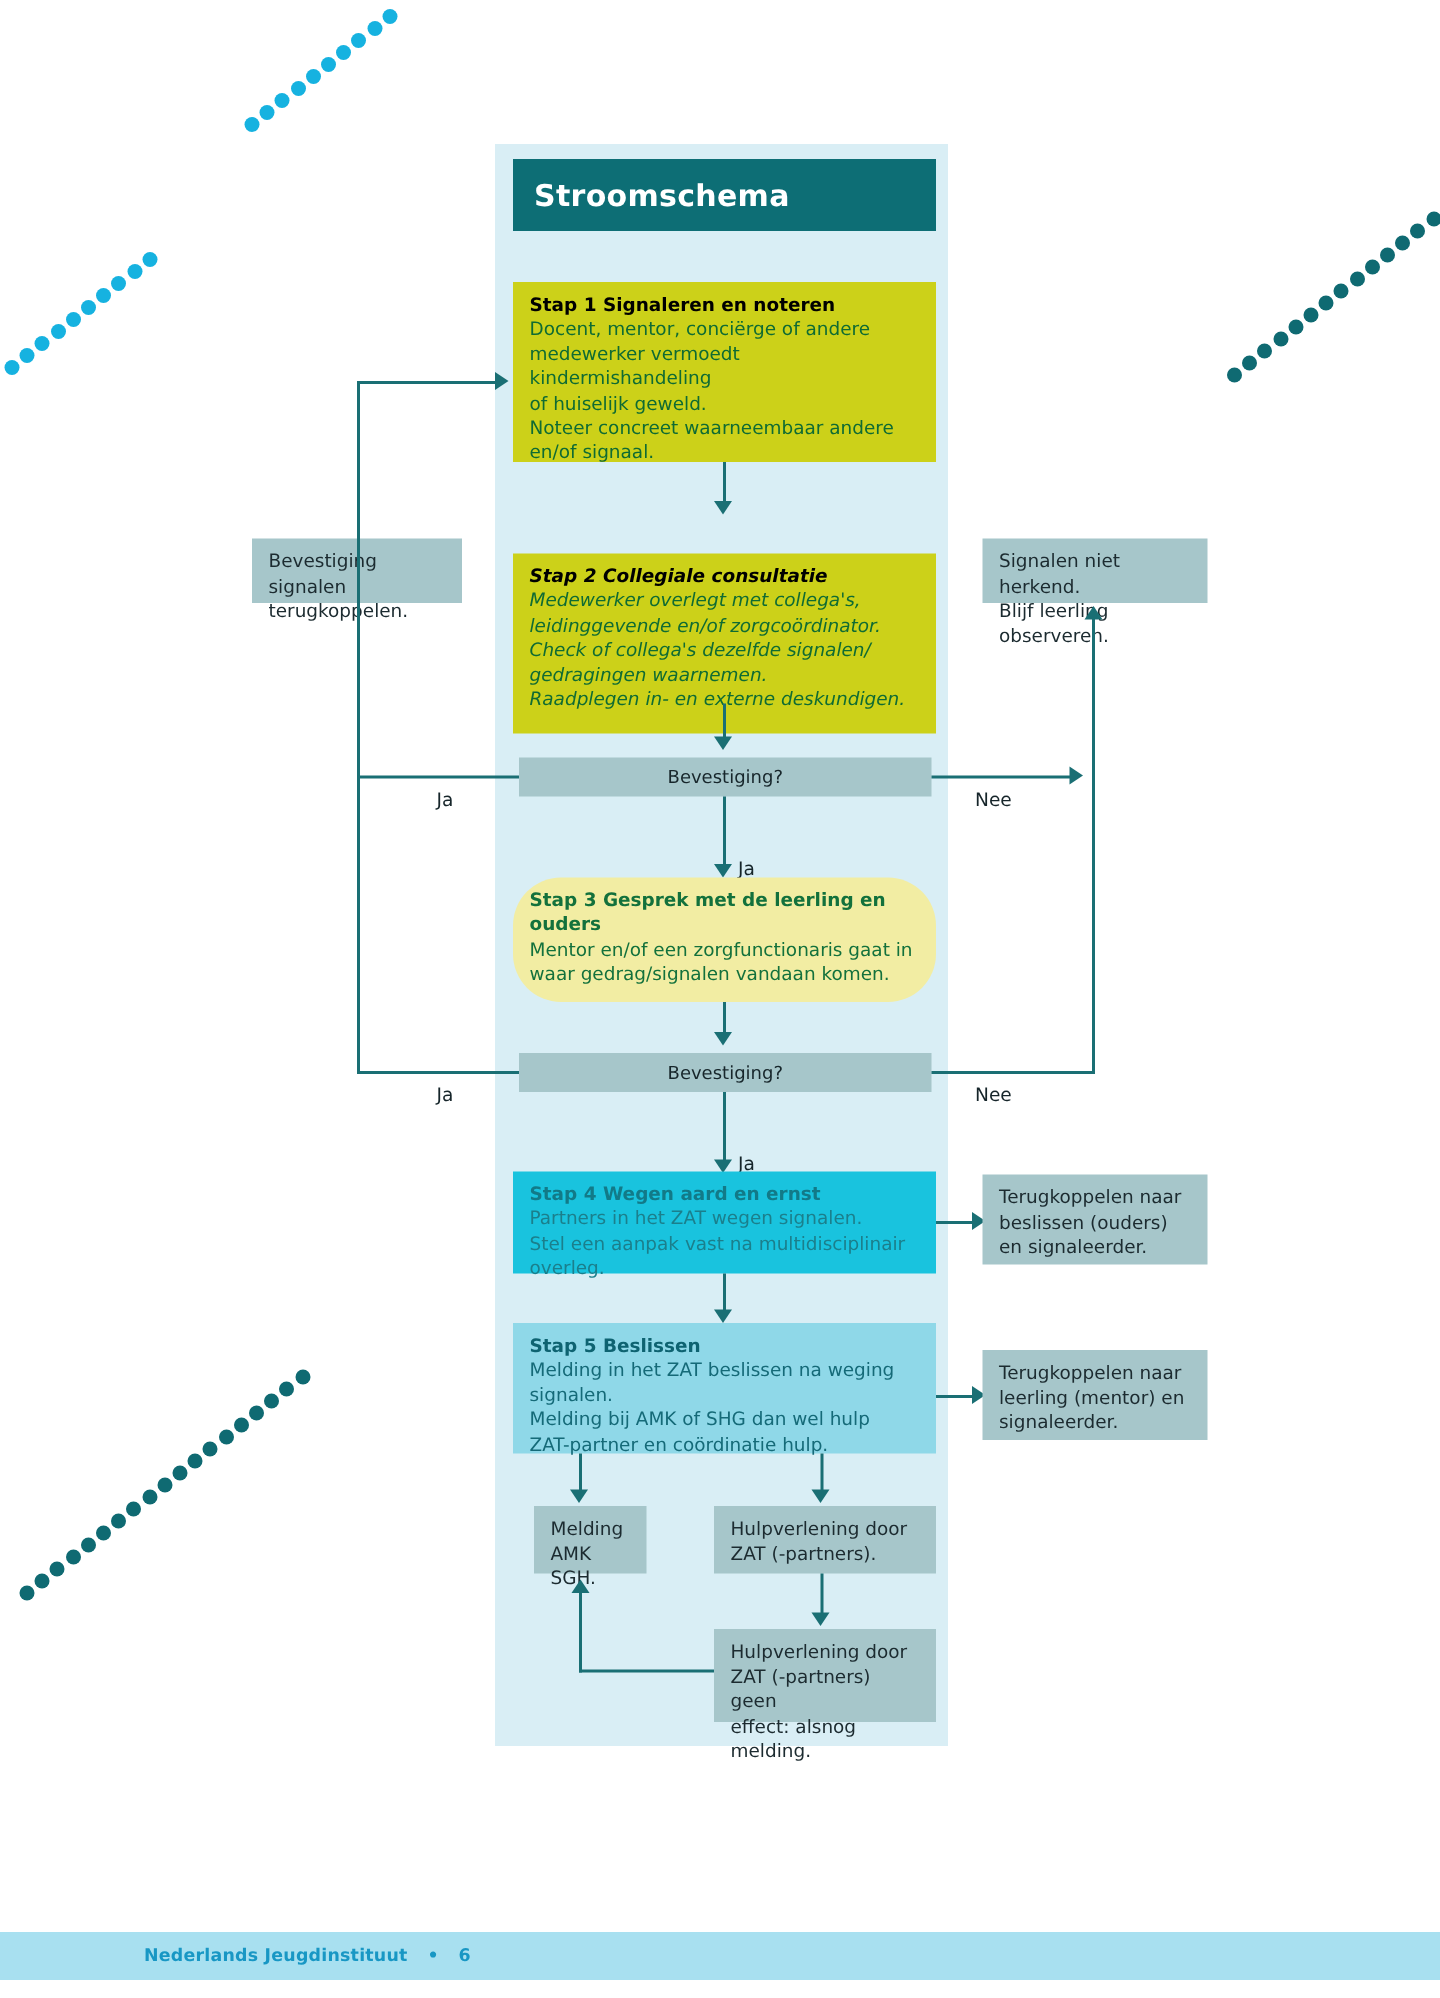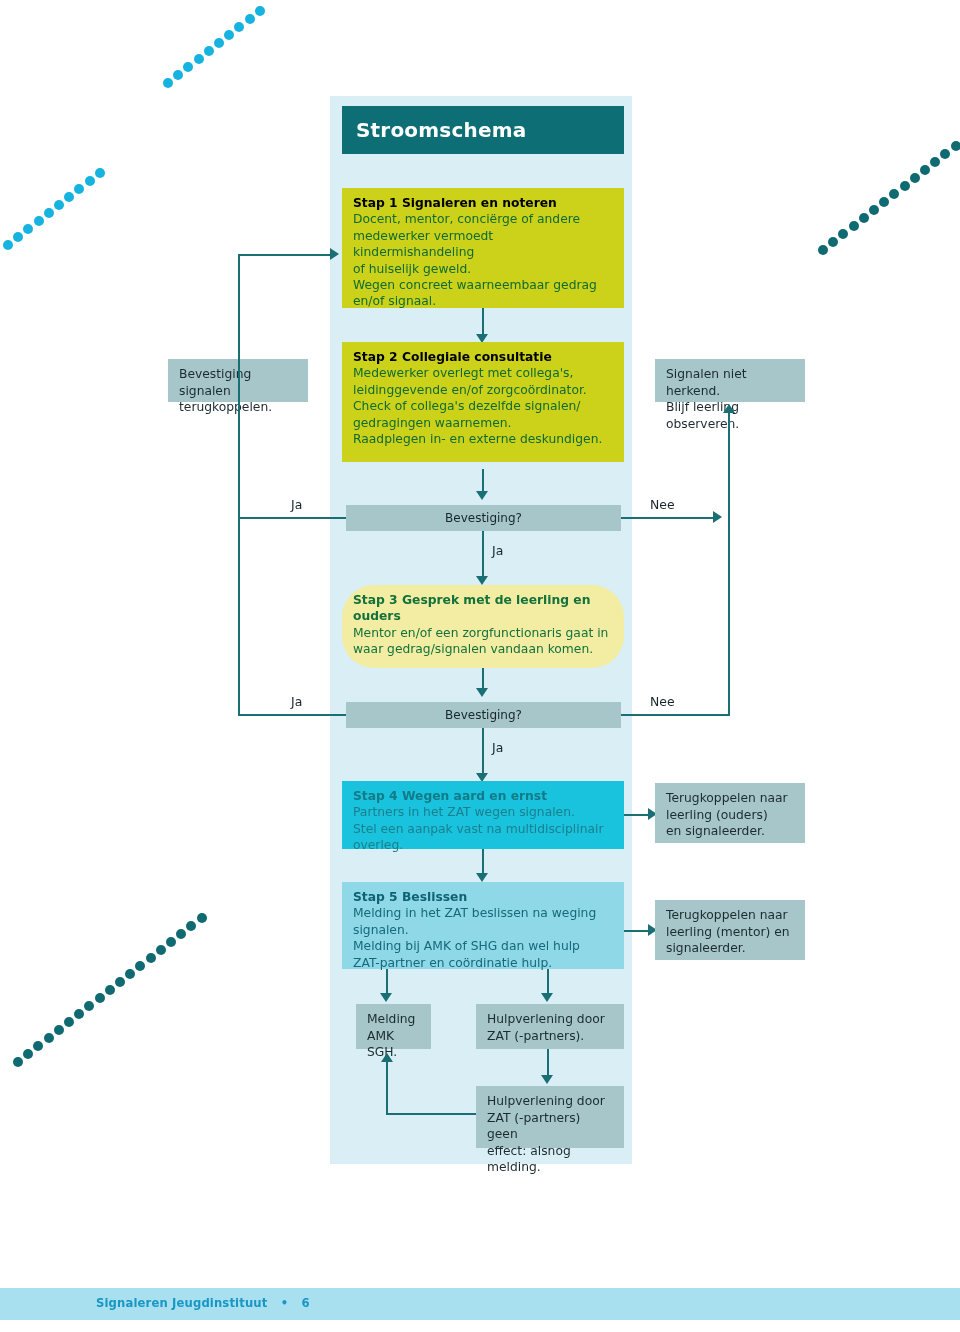--- a/index.html
+++ b/index.html
@@ -53,21 +53,21 @@
 
   
   .ln-v,.ln-h{position:absolute;background:#1a6f74;}
   .ln-v{width:2px;}
   .ln-h{height:2px;}
   .arw{position:absolute;width:0;height:0;}
   .arw.down{border-left:6px solid transparent;border-right:6px solid transparent;border-top:9px solid #1a6f74;}
   .arw.up{border-left:6px solid transparent;border-right:6px solid transparent;border-bottom:9px solid #1a6f74;}
   .arw.right{border-top:6px solid transparent;border-bottom:6px solid transparent;border-left:9px solid #1a6f74;}
 
-  .edge-label{position:absolute;font-size:12.4px;color:#16252a;}
+  .edge-label{position:absolute;font-size:12.4px;color:#16252a;margin-top:28px;}
 
   
   #footerbar{
     position:absolute;left:0;top:1288px;width:960px;height:32px;
     background:#a8e0f0;
   }
   #footerbar .ftext{
     position:absolute;left:96px;top:8px;
     font-size:11.6px;font-weight:bold;color:#1897c4;letter-spacing:.15px;
   }
@@ -144,33 +144,33 @@
 
   <div id="header">
     <span class="title">Stroomschema</span>
   </div>
 
   <div class="node olive" style="left:342px;top:188px;width:282px;height:120px;">
     <span class="hd">Stap 1 Signaleren en noteren</span>
     <span class="ln">Docent, mentor, conciërge of andere</span>
     <span class="ln">medewerker vermoedt kindermishandeling</span>
     <span class="ln">of huiselijk geweld.</span>
-    <span class="ln">Wegen concreet waarneembaar gedrag</span>
+    <span class="ln">Noteer concreet waarneembaar andere</span>
     <span class="ln">en/of signaal.</span>
   </div>
 
   <div class="ln-v" style="left:482px;top:308px;height:28px;"></div>
   <div class="arw down" style="left:476px;top:334px;"></div>
 
   <div class="node slate" style="left:168px;top:359px;width:140px;height:43px;">
     <span class="ln">Bevestiging signalen</span>
     <span class="ln">terugkoppelen.</span>
   </div>
 
-  <div class="node olive" style="left:342px;top:342px;width:282px;height:120px;">
+  <div class="node olive" style="left:342px;top:369px;width:282px;height:120px;font-style:italic;">
     <span class="hd">Stap 2 Collegiale consultatie</span>
     <span class="ln">Medewerker overlegt met collega's,</span>
     <span class="ln">leidinggevende en/of zorgcoördinator.</span>
     <span class="ln">Check of collega's dezelfde signalen/</span>
     <span class="ln">gedragingen waarnemen.</span>
     <span class="ln">Raadplegen in- en externe deskundigen.</span>
   </div>
 
   <div class="node slate" style="left:655px;top:359px;width:150px;height:43px;">
     <span class="ln">Signalen niet herkend.</span>
@@ -229,21 +229,21 @@
     <span class="hd">Stap 4 Wegen aard en ernst</span>
     <span class="ln">Partners in het ZAT wegen signalen.</span>
     <span class="ln">Stel een aanpak vast na multidisciplinair</span>
     <span class="ln">overleg.</span>
   </div>
 
   <div class="ln-h" style="left:624px;top:814px;width:28px;"></div>
   <div class="arw right" style="left:648px;top:808px;"></div>
   <div class="node slate" style="left:655px;top:783px;width:150px;height:60px;">
     <span class="ln">Terugkoppelen naar</span>
-    <span class="ln">leerling (ouders)</span>
+    <span class="ln">beslissen (ouders)</span>
     <span class="ln">en signaleerder.</span>
   </div>
 
   <div class="ln-v" style="left:482px;top:849px;height:26px;"></div>
   <div class="arw down" style="left:476px;top:873px;"></div>
 
   <div class="node cyanlight" style="left:342px;top:882px;width:282px;height:87px;">
     <span class="hd">Stap 5 Beslissen</span>
     <span class="ln">Melding in het ZAT beslissen na weging</span>
     <span class="ln">signalen.</span>
@@ -283,19 +283,19 @@
     <span class="ln">ZAT (-partners) geen</span>
     <span class="ln">effect: alsnog melding.</span>
   </div>
 
   <div class="ln-h" style="left:386px;top:1113px;width:90px;"></div>
   <div class="ln-v" style="left:386px;top:1062px;height:53px;"></div>
   <div class="arw up" style="left:381px;top:1053px;"></div>
 
   <div id="footerbar">
     <div class="ftext">
-      <span>Signaleren Jeugdinstituut</span>
+      <span>Nederlands Jeugdinstituut</span>
       <span class="fsep">•</span>
       <span>6</span>
     </div>
   </div>
 
 </div>
 
 </body></html>

